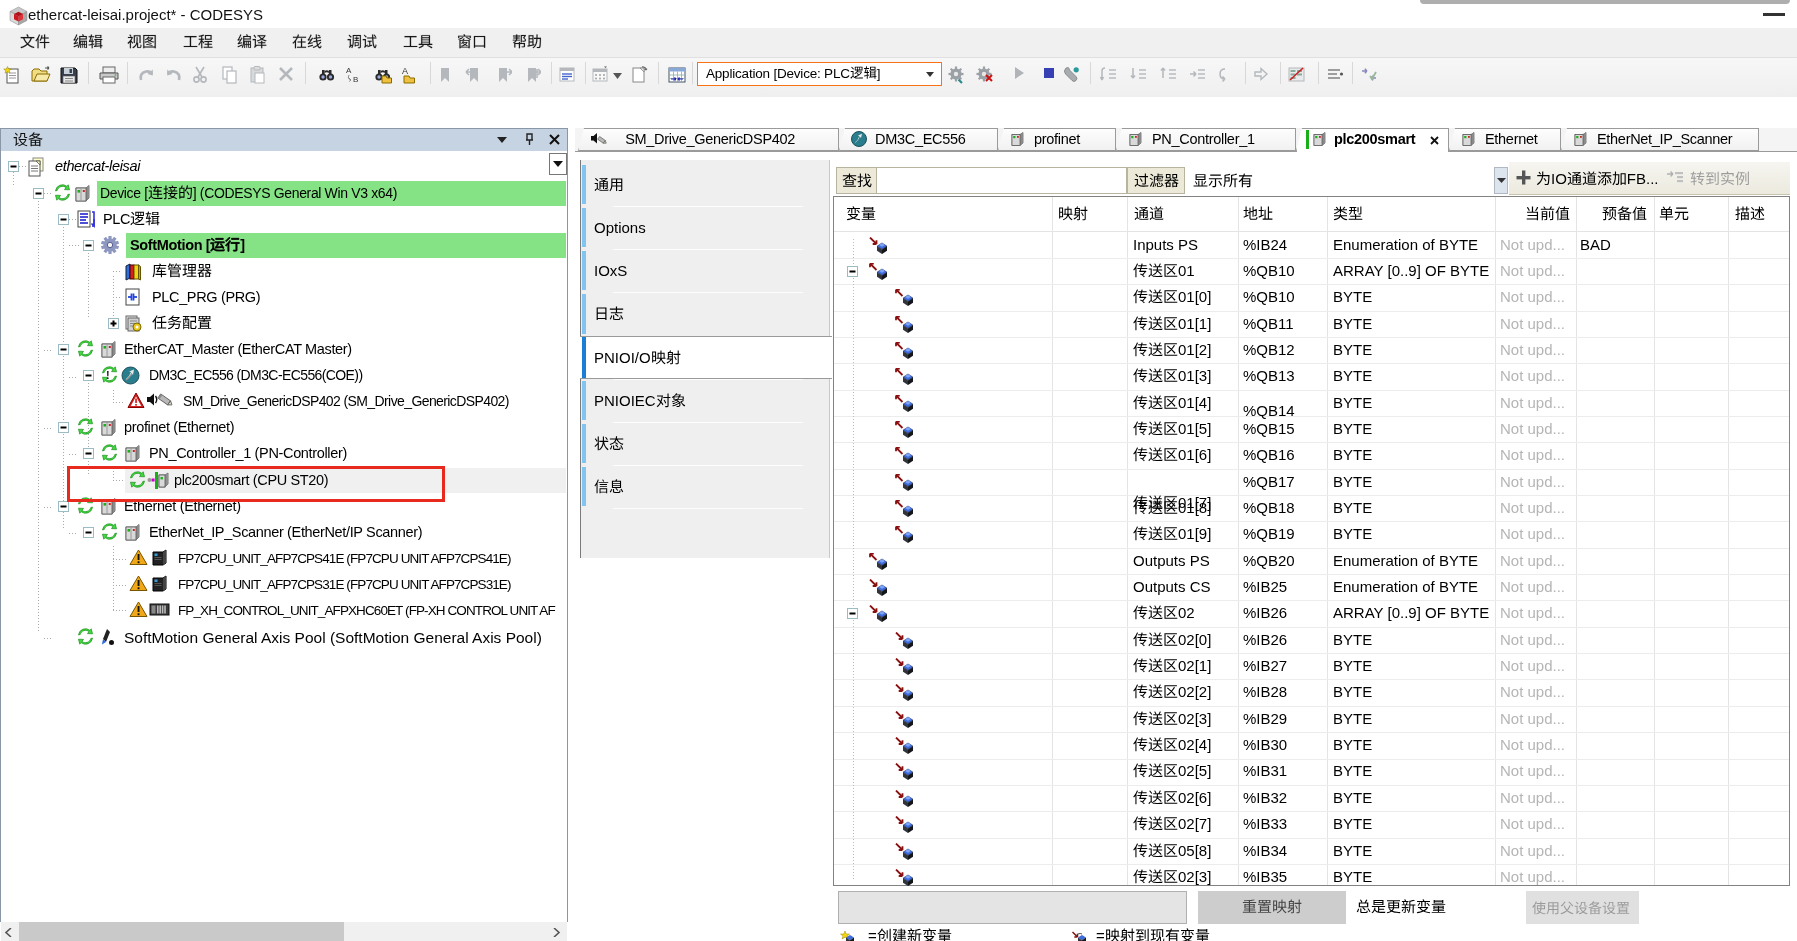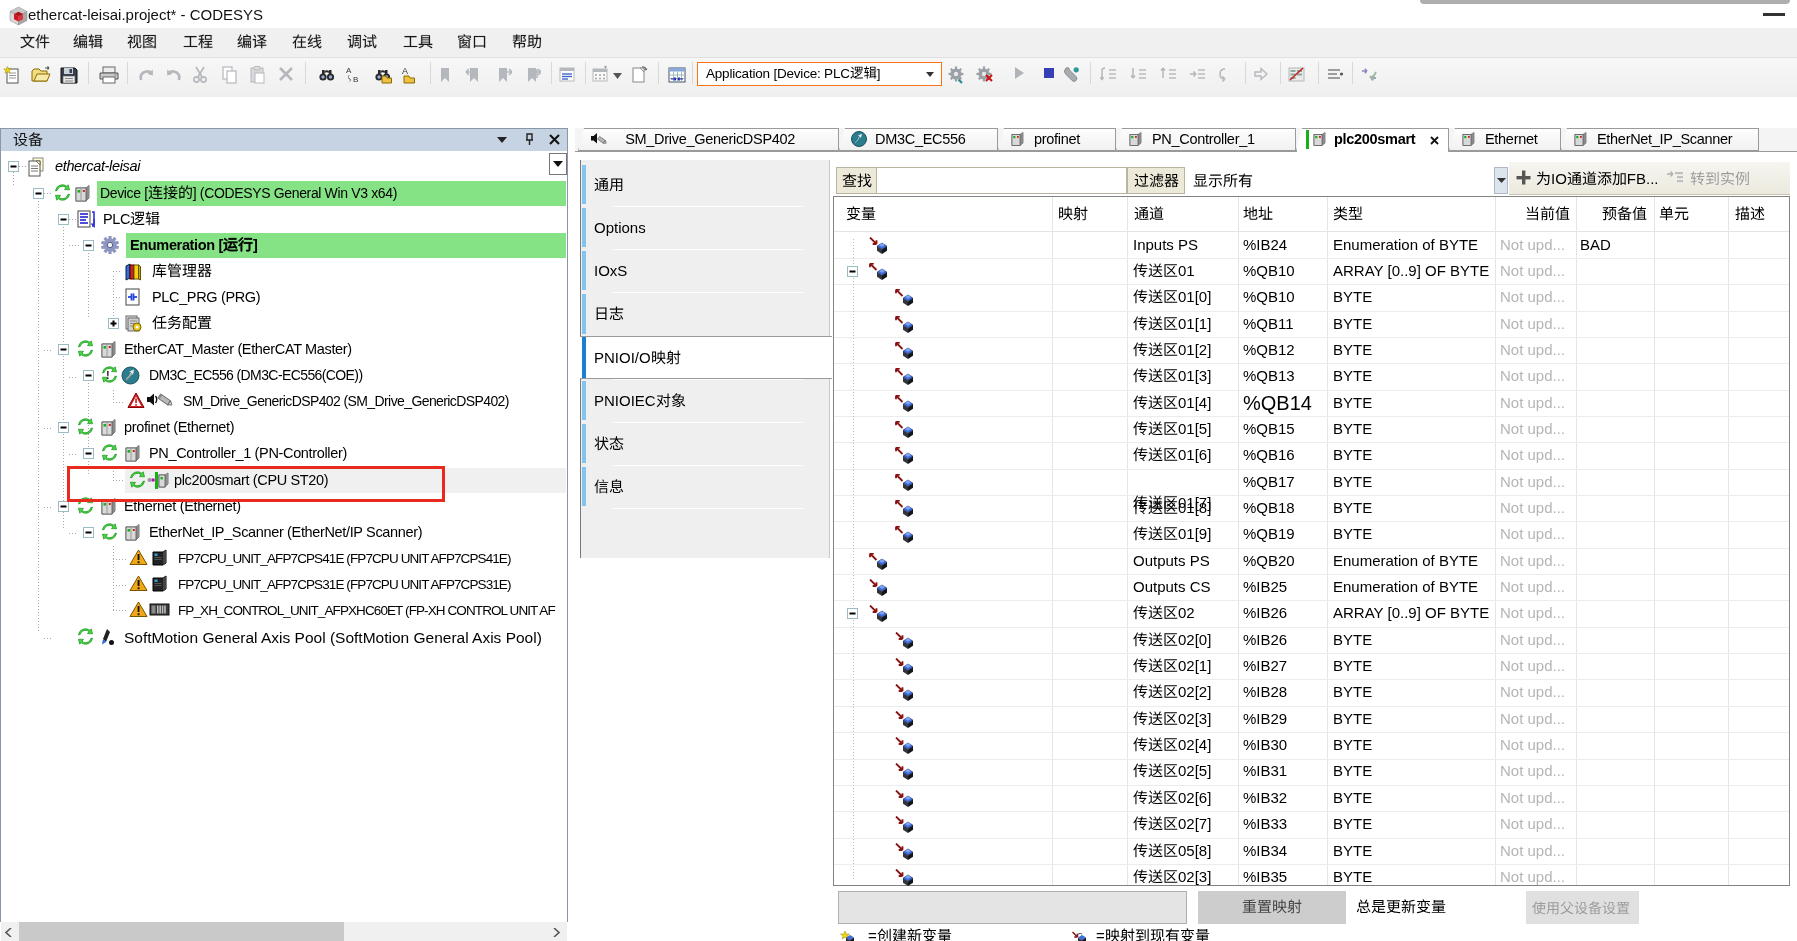--- a/index.html
+++ b/index.html
@@ -561,21 +561,21 @@
       <rect x="7.4" y="0" width="3.2" height="3.6" fill="#8d97c0" transform="rotate(108 9 9)"></rect>
       <rect x="7.4" y="0" width="3.2" height="3.6" fill="#8d97c0" transform="rotate(144 9 9)"></rect>
       <rect x="7.4" y="0" width="3.2" height="3.6" fill="#8d97c0" transform="rotate(180 9 9)"></rect>
       <rect x="7.4" y="0" width="3.2" height="3.6" fill="#8d97c0" transform="rotate(216 9 9)"></rect>
       <rect x="7.4" y="0" width="3.2" height="3.6" fill="#8d97c0" transform="rotate(252 9 9)"></rect>
       <rect x="7.4" y="0" width="3.2" height="3.6" fill="#8d97c0" transform="rotate(288 9 9)"></rect>
       <rect x="7.4" y="0" width="3.2" height="3.6" fill="#8d97c0" transform="rotate(324 9 9)"></rect>
       <circle cx="9" cy="9" r="6.6" fill="#8d97c0"></circle>
       <circle cx="9" cy="9" r="2.7" fill="#f4f4f4" stroke="#5a5f90"></circle>
     </svg></div>
-<div style="position:absolute;left:130px;top:233px;width:438px;height:25px;font-size:14.5px;letter-spacing:-0.35px;line-height:25px;white-space:nowrap;overflow:hidden"><span style="font-weight:bold">Enumeration [</span><svg width="30.0" height="15.0" viewBox="0 -867 2000 1000" style="vertical-align:-2.00px" fill="#000" stroke="#000" stroke-width="55">
+<div style="position:absolute;left:130px;top:233px;width:438px;height:25px;font-size:14.5px;letter-spacing:-0.35px;line-height:25px;white-space:nowrap;overflow:hidden"><span style="font-weight:bold">SoftMotion [</span><svg width="30.0" height="15.0" viewBox="0 -867 2000 1000" style="vertical-align:-2.00px" fill="#000" stroke="#000" stroke-width="55">
       <g transform="scale(1,-1)">
         <use href="#u8FD0" x="0"></use>
         <use href="#u884C" x="1000"></use>
       </g>
     </svg><span style="font-weight:bold">]</span></div>
 <div style="position:absolute;left:124px;top:262px;line-height:0;z-index:6"><svg width="19" height="19" viewBox="0 0 19 19" style="">
       <path d="M2 4 L6 2 L6 16 L2 18 Z" fill="#2e6fe0" stroke="#123"></path>
 <rect x="6" y="3" width="4" height="14" fill="#d42020" stroke="#400"></rect>
 <rect x="10" y="3" width="4.5" height="14" fill="#f4d312" stroke="#650"></rect>
 <path d="M14.5 3 L16.5 4.5 L16.5 18 L14.5 17 Z" fill="#caa50a" stroke="#650"></path>
@@ -1202,21 +1202,21 @@
 <path d="M10 3.2 L5 6.4 L5 11 L10 7.8 Z" fill="#14161a"></path>
       </g>
     </svg></div>
 <div style="position:absolute;left:1133px;top:390px;width:100px;height:26px;font-size:15px;line-height:26px;white-space:nowrap"><svg width="45.0" height="15.0" viewBox="0 -867 3000 1000" style="vertical-align:-2.00px" fill="#000">
       <g transform="scale(1,-1)">
         <use href="#u4F20" x="0"></use>
         <use href="#u9001" x="1000"></use>
         <use href="#u533A" x="2000"></use>
       </g>
     </svg><span>01[4]</span></div>
-<div style="position:absolute;left:1243px;top:390px;width:90px;height:26px;font-size:20px;line-height:26px"><span>%QB14</span></div>
+<div style="position:absolute;left:1243px;top:398px;width:90px;height:26px;font-size:15px;line-height:26px"><span>%QB14</span></div>
 <div style="position:absolute;left:1333px;top:390px;width:160px;height:26px;font-size:15px;line-height:26px;white-space:nowrap"><span>BYTE</span></div>
 <div style="position:absolute;left:1500px;top:390px;width:74px;height:26px;font-size:15px;line-height:26px;color:#b5b5b5;white-space:nowrap;overflow:hidden">Not upd...</div>
 <div style="position:absolute;left:834px;top:442px;width:955px;height:1px;background:#ececec"></div>
 <div style="position:absolute;left:895px;top:421px;line-height:0;z-index:6"><svg width="19" height="18" viewBox="0 0 19 18" style="">
       <path d="M1 0.5 L7.5 7 M1 0.5 L1 4.2 M1 0.5 L4.8 0.5" stroke="#8a1111" stroke-width="1.8" fill="none"></path>
       <g transform="translate(8,6)">
         <path d="M5 0 L10 3.2 L5 6.4 L0 3.2 Z" fill="#3f6cdd" stroke="#16244f" stroke-width="0.6"></path>
 <path d="M2 1.9 L5 0.1 L8 1.9 L5 3.8 Z" fill="#7fa3f5"></path>
 <path d="M0 3.2 L5 6.4 L5 11 L0 7.8 Z" fill="#31353b"></path>
 <path d="M10 3.2 L5 6.4 L5 11 L10 7.8 Z" fill="#14161a"></path>

